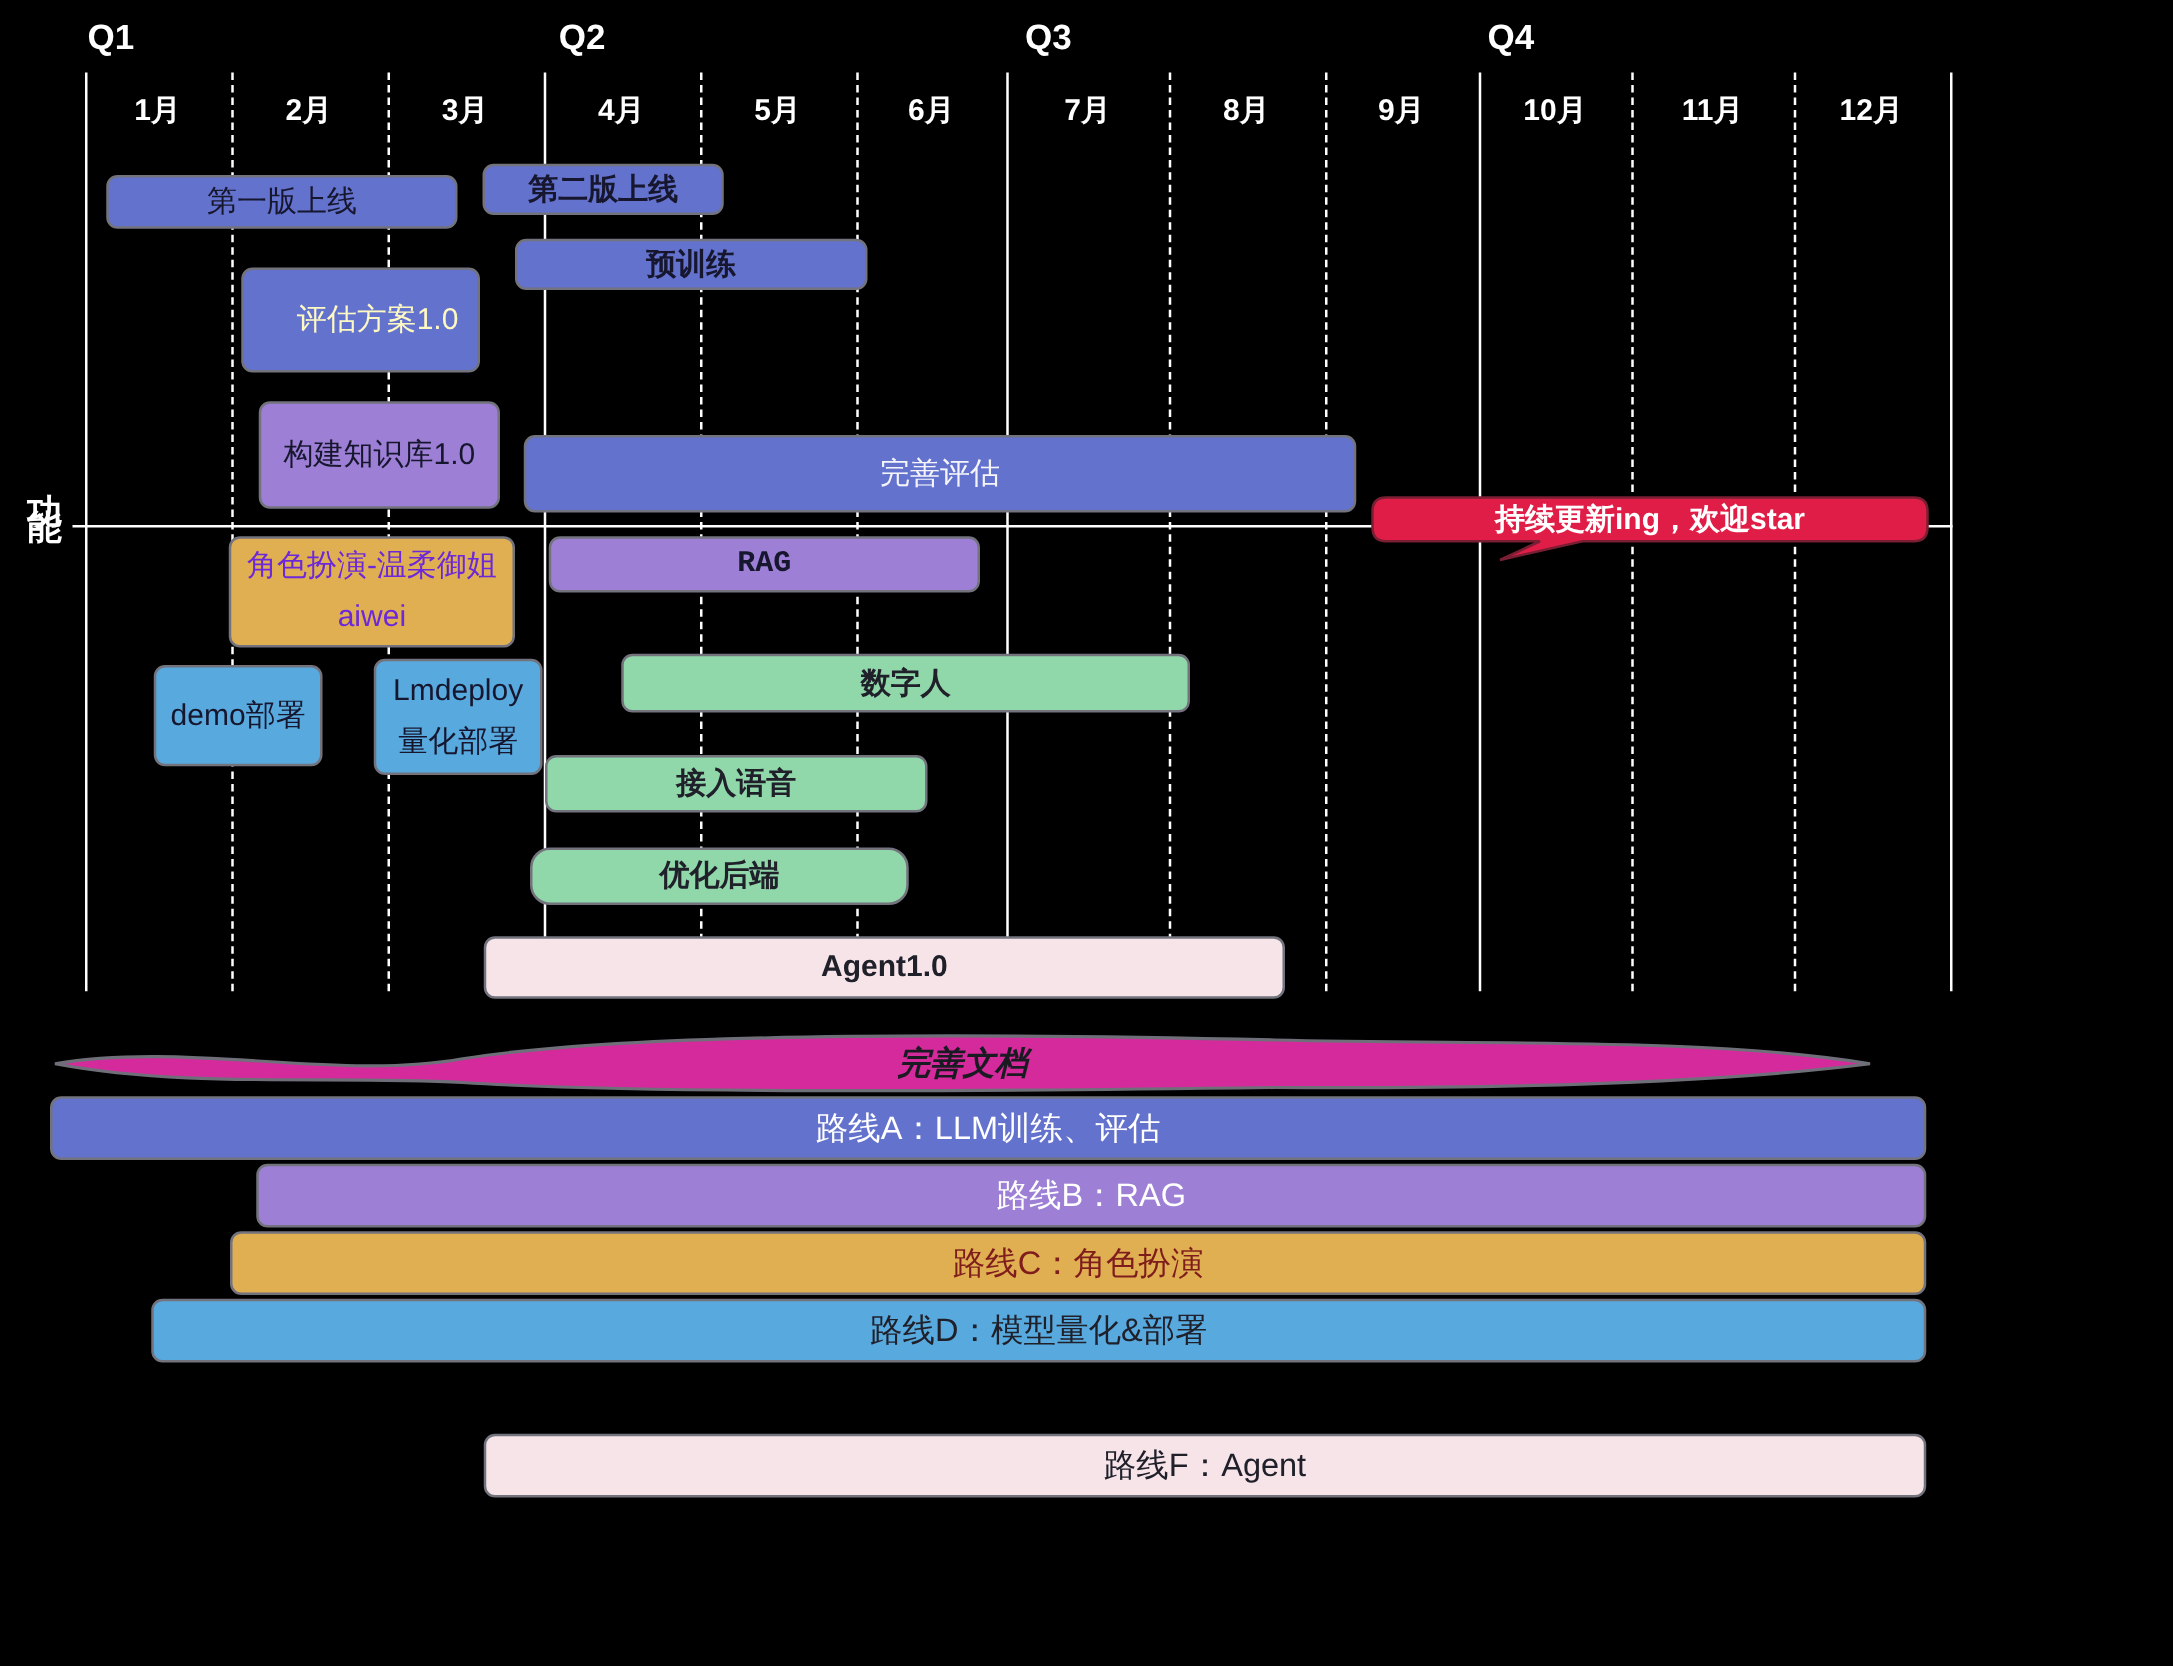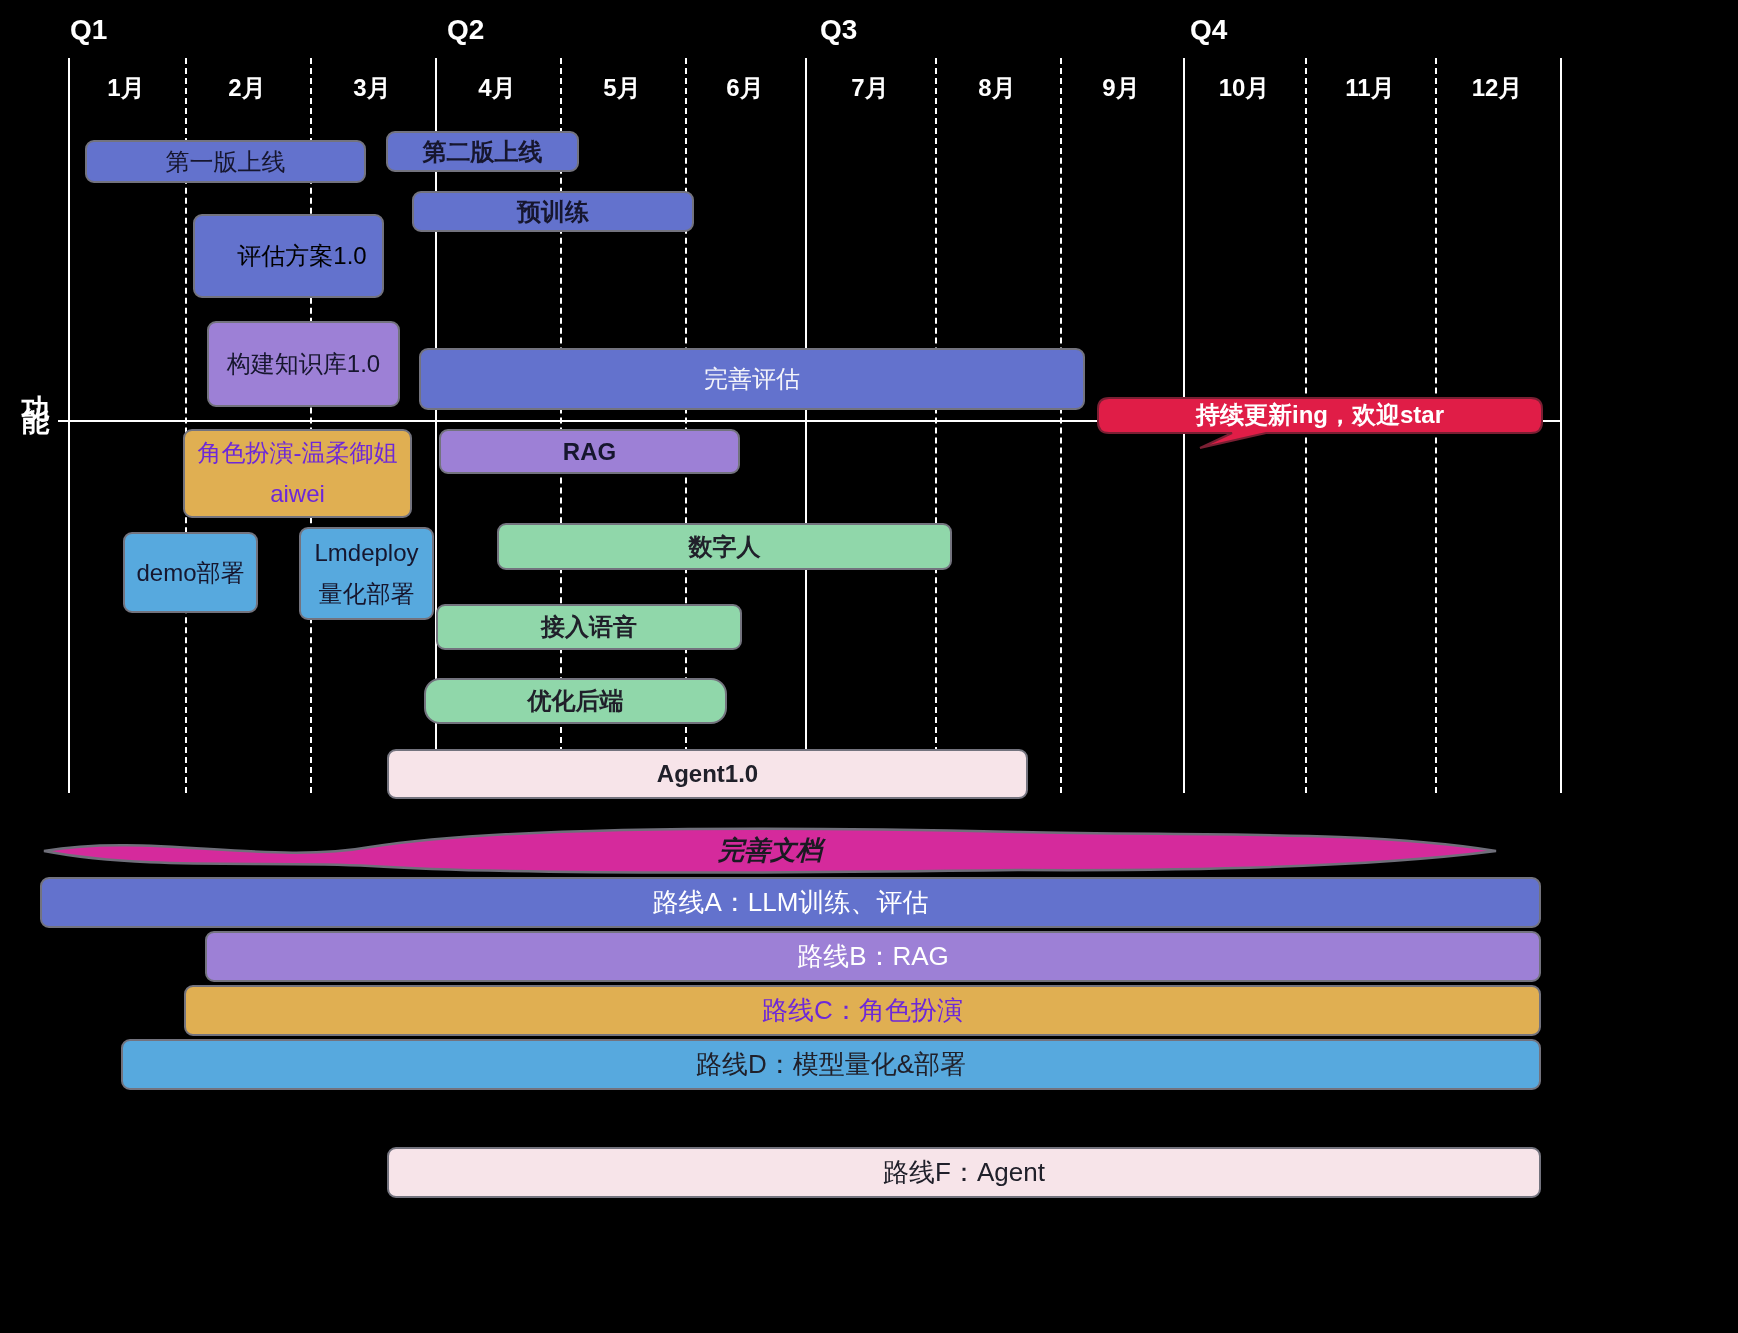--- a/index.html
+++ b/index.html
@@ -164,34 +164,34 @@
     <div class="month-label" style="left: 1497px; top: 72px;">12月</div>
     <div class="task" style="left: 85px; top: 140px; width: 281px; height: 43px; background: rgb(99, 114, 205); color: rgb(22, 22, 46);">
       <span>第一版上线</span>
     </div>
     <div class="task bold" style="left: 386px; top: 131px; width: 193px; height: 41px; background: rgb(99, 114, 205); color: rgb(22, 22, 46);">
       <span>第二版上线</span>
     </div>
     <div class="task bold" style="left: 412px; top: 191px; width: 282px; height: 41px; background: rgb(99, 114, 205); color: rgb(22, 22, 46);">
       <span>预训练</span>
     </div>
-    <div class="task" style="left: 193px; top: 214px; width: 191px; height: 84px; background: rgb(99, 114, 205); color: #000000; padding-left: 33px;">
+    <div class="task" style="left: 193px; top: 214px; width: 191px; height: 84px; background: rgb(99, 114, 205); color: #fef9c3; padding-left: 33px;">
       <span>评估方案1.0</span>
     </div>
     <div class="task" style="left: 207px; top: 321px; width: 193px; height: 86px; background: rgb(157, 128, 214); color: rgb(22, 22, 46);">
       <span>构建知识库1.0</span>
     </div>
     <div class="task" style="left: 419px; top: 348px; width: 666px; height: 62px; background: rgb(99, 114, 205); color: rgb(244, 244, 250);">
       <span>完善评估</span>
     </div>
     <div class="task" style="left: 183px; top: 429px; width: 229px; height: 89px; background: rgb(224, 175, 82); color: #6d28d9;">
       <span>角色扮演-温柔御姐</span>
       <span>aiwei</span>
     </div>
-    <div class="task bold" style="left: 439px; top: 429px; width: 301px; height: 45px; background: rgb(157, 128, 214); color: rgb(22, 22, 46);">
+    <div class="task bold" style="left: 439px; top: 429px; width: 345px; height: 45px; background: rgb(157, 128, 214); color: rgb(22, 22, 46); font-family: Liberation Mono, monospace;">
       <span>RAG</span>
     </div>
     <div class="task" style="left: 123px; top: 532px; width: 135px; height: 81px; background: rgb(87, 169, 222); color: rgb(22, 22, 46);">
       <span>demo部署</span>
     </div>
     <div class="task" style="left: 299px; top: 527px; width: 135px; height: 93px; background: rgb(87, 169, 222); color: rgb(22, 22, 46);">
       <span>Lmdeploy</span>
       <span>量化部署</span>
     </div>
     <div class="task bold" style="left: 497px; top: 523px; width: 455px; height: 47px; background: rgb(144, 215, 170); color: rgb(32, 32, 42);">
@@ -205,21 +205,21 @@
     </div>
     <div class="task bold" style="left: 387px; top: 749px; width: 641px; height: 50px; background: rgb(247, 228, 233); color: rgb(32, 32, 42);">
       <span>Agent1.0</span>
     </div>
     <div class="task route" style="left: 40px; top: 877px; width: 1501px; height: 51px; background: rgb(99, 114, 205); color: rgb(255, 255, 255);">
     <span>路线A：LLM训练、评估</span>
   </div>
     <div class="task route" style="left: 205px; top: 931px; width: 1336px; height: 51px; background: rgb(157, 128, 214); color: rgb(255, 255, 255);">
     <span>路线B：RAG</span>
   </div>
-    <div class="task route" style="left: 184px; top: 985px; width: 1357px; height: 51px; background: rgb(224, 175, 82); color: #6d28d9;">
+    <div class="task route" style="left: 184px; top: 985px; width: 1357px; height: 51px; background: rgb(224, 175, 82); color: #7f1d1d;">
     <span>路线C：角色扮演</span>
   </div>
     <div class="task route" style="left: 121px; top: 1039px; width: 1420px; height: 51px; background: rgb(87, 169, 222); color: rgb(32, 32, 42);">
     <span>路线D：模型量化&amp;部署</span>
   </div>
     <div class="task route" style="left: 387px; top: 1147px; width: 1154px; height: 51px; background: rgb(247, 228, 233); color: rgb(32, 32, 42);">
     <span>路线F：Agent</span>
   </div>
   </div>
 

